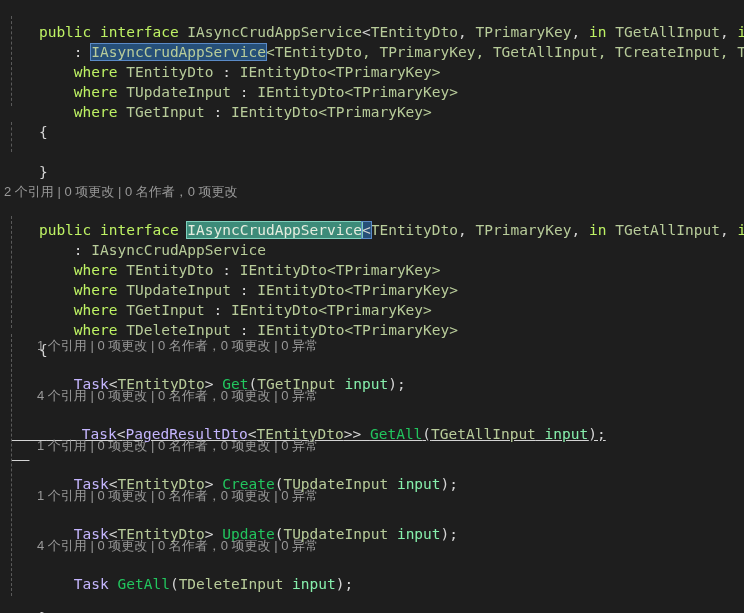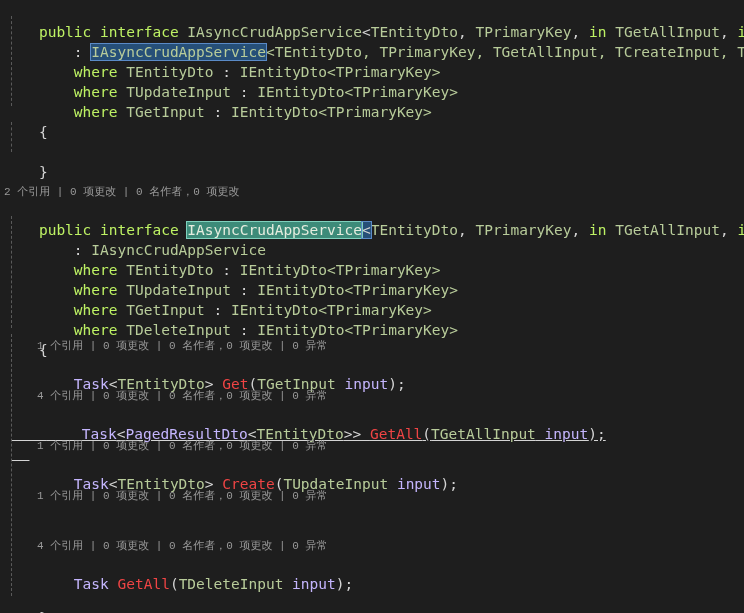--- a/index.html
+++ b/index.html
@@ -37,30 +37,30 @@
     font-family: "DejaVu Sans Mono", "Liberation Mono", monospace;
     color: #d4d4d4;
     letter-spacing: 0px;
   }
   .lens-line {
     position: absolute;
     left: 0;
     height: 16px;
     line-height: 16px;
     white-space: pre;
-    font-size: 11px;
-    font-family: Liberation Mono, monospace;
+    font-size: 13px;
+    font-family: Liberation Sans, sans-serif;
     color: #999999;
   }
   
   .kw      { color: #bef264; }   
   .type    { color: #b8cc9a; }   
   .cls     { color: #c4b5fd; }   
-  .mth     { color: #ef4444; margin-top: 48px; }   
-  .var     { color: #c4b5fd; }   
+  .mth     { color: #22c55e; margin-top: 48px; }   
+  .var     { color: #86efac; }   
   .punc    { color: #d4d4d4; }
   .brace   { color: #d4d4d4; }
   
   .sel-blue {
     background: #264f78;
     outline: 1px solid #5a8ac6;
     color: #b8cc9a;
   }
   .sel-teal {
     background: #3d8b79;
@@ -150,20 +150,23 @@
   <div class="code-line" style="top:404px;left:12px;text-decoration:underline;">
     <span class="punc">    </span><span class="cls">Task</span><span class="punc">&lt;</span><span class="cls">PagedResultDto</span><span class="punc">&lt;</span><span class="type">TEntityDto</span><span class="punc">&gt;&gt; </span><span class="mth">GetAll</span><span class="punc">(</span><span class="type">TGetAllInput</span><span class="var"> input</span><span class="punc">);</span>
   </div>
 
   <div class="lens-line" style="top:438px;left:37px;">1 个引用 | 0 项更改 | 0 名作者，0 项更改 | 0 异常</div>
   <div class="code-line" style="top:454px;left:4px;">
     <span class="punc">    </span><span class="cls">Task</span><span class="punc">&lt;</span><span class="type">TEntityDto</span><span class="punc">&gt; </span><span class="mth">Create</span><span class="punc">(</span><span class="type">TUpdateInput</span><span class="var"> input</span><span class="punc">);</span>
   </div>
 
   <div class="lens-line" style="top:488px;left:37px;">1 个引用 | 0 项更改 | 0 名作者，0 项更改 | 0 异常</div>
+  <div class="code-line" style="top:504px;left:4px;">
+    <span class="punc">    </span><span class="cls">Task</span><span class="punc">&lt;</span><span class="type">TEntityDto</span><span class="punc">&gt; </span><span class="mth">Update</span><span class="punc">(</span><span class="type">TUpdateInput</span><span class="var"> input</span><span class="punc">);</span>
+  </div>
 
   <div class="lens-line" style="top:538px;left:37px;">4 个引用 | 0 项更改 | 0 名作者，0 项更改 | 0 异常</div>
   <div class="code-line" style="top:554px;left:4px;">
     <span class="punc">    </span><span class="cls">Task</span><span class="punc"> </span><span class="mth">GetAll</span><span class="punc">(</span><span class="type">TDeleteInput</span><span class="var"> input</span><span class="punc">);</span>
   </div>
 
   <div class="code-line" style="top:588px;left:4px;">
     <span class="brace">}</span>
   </div>
 

